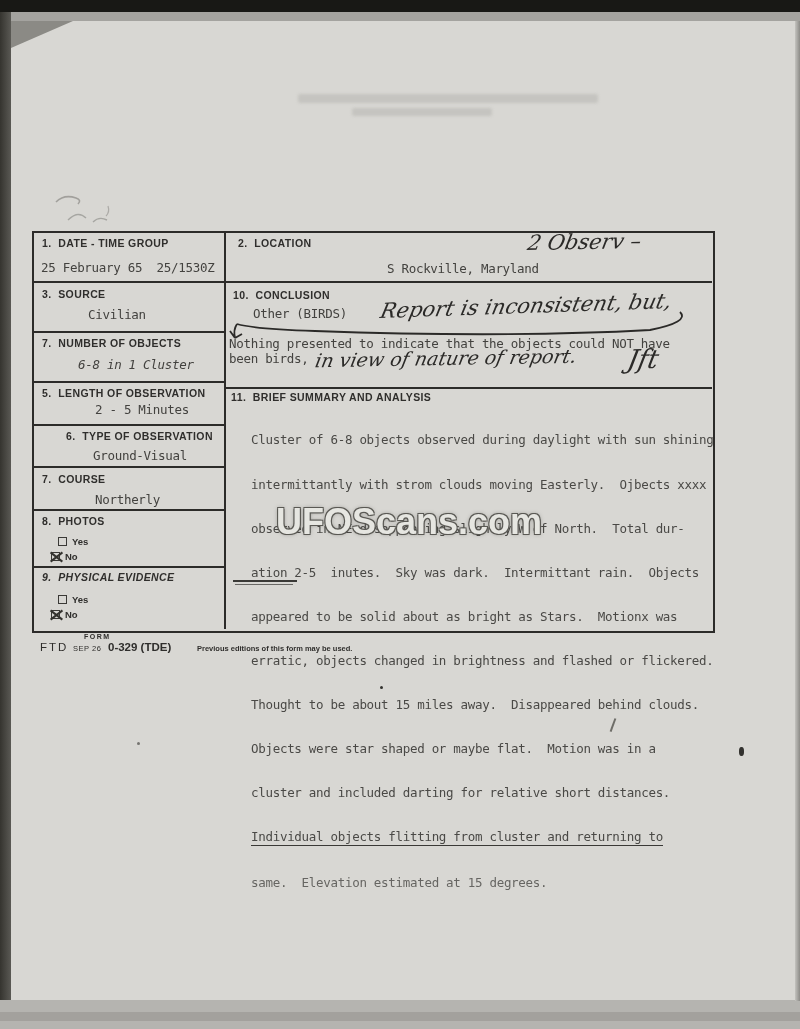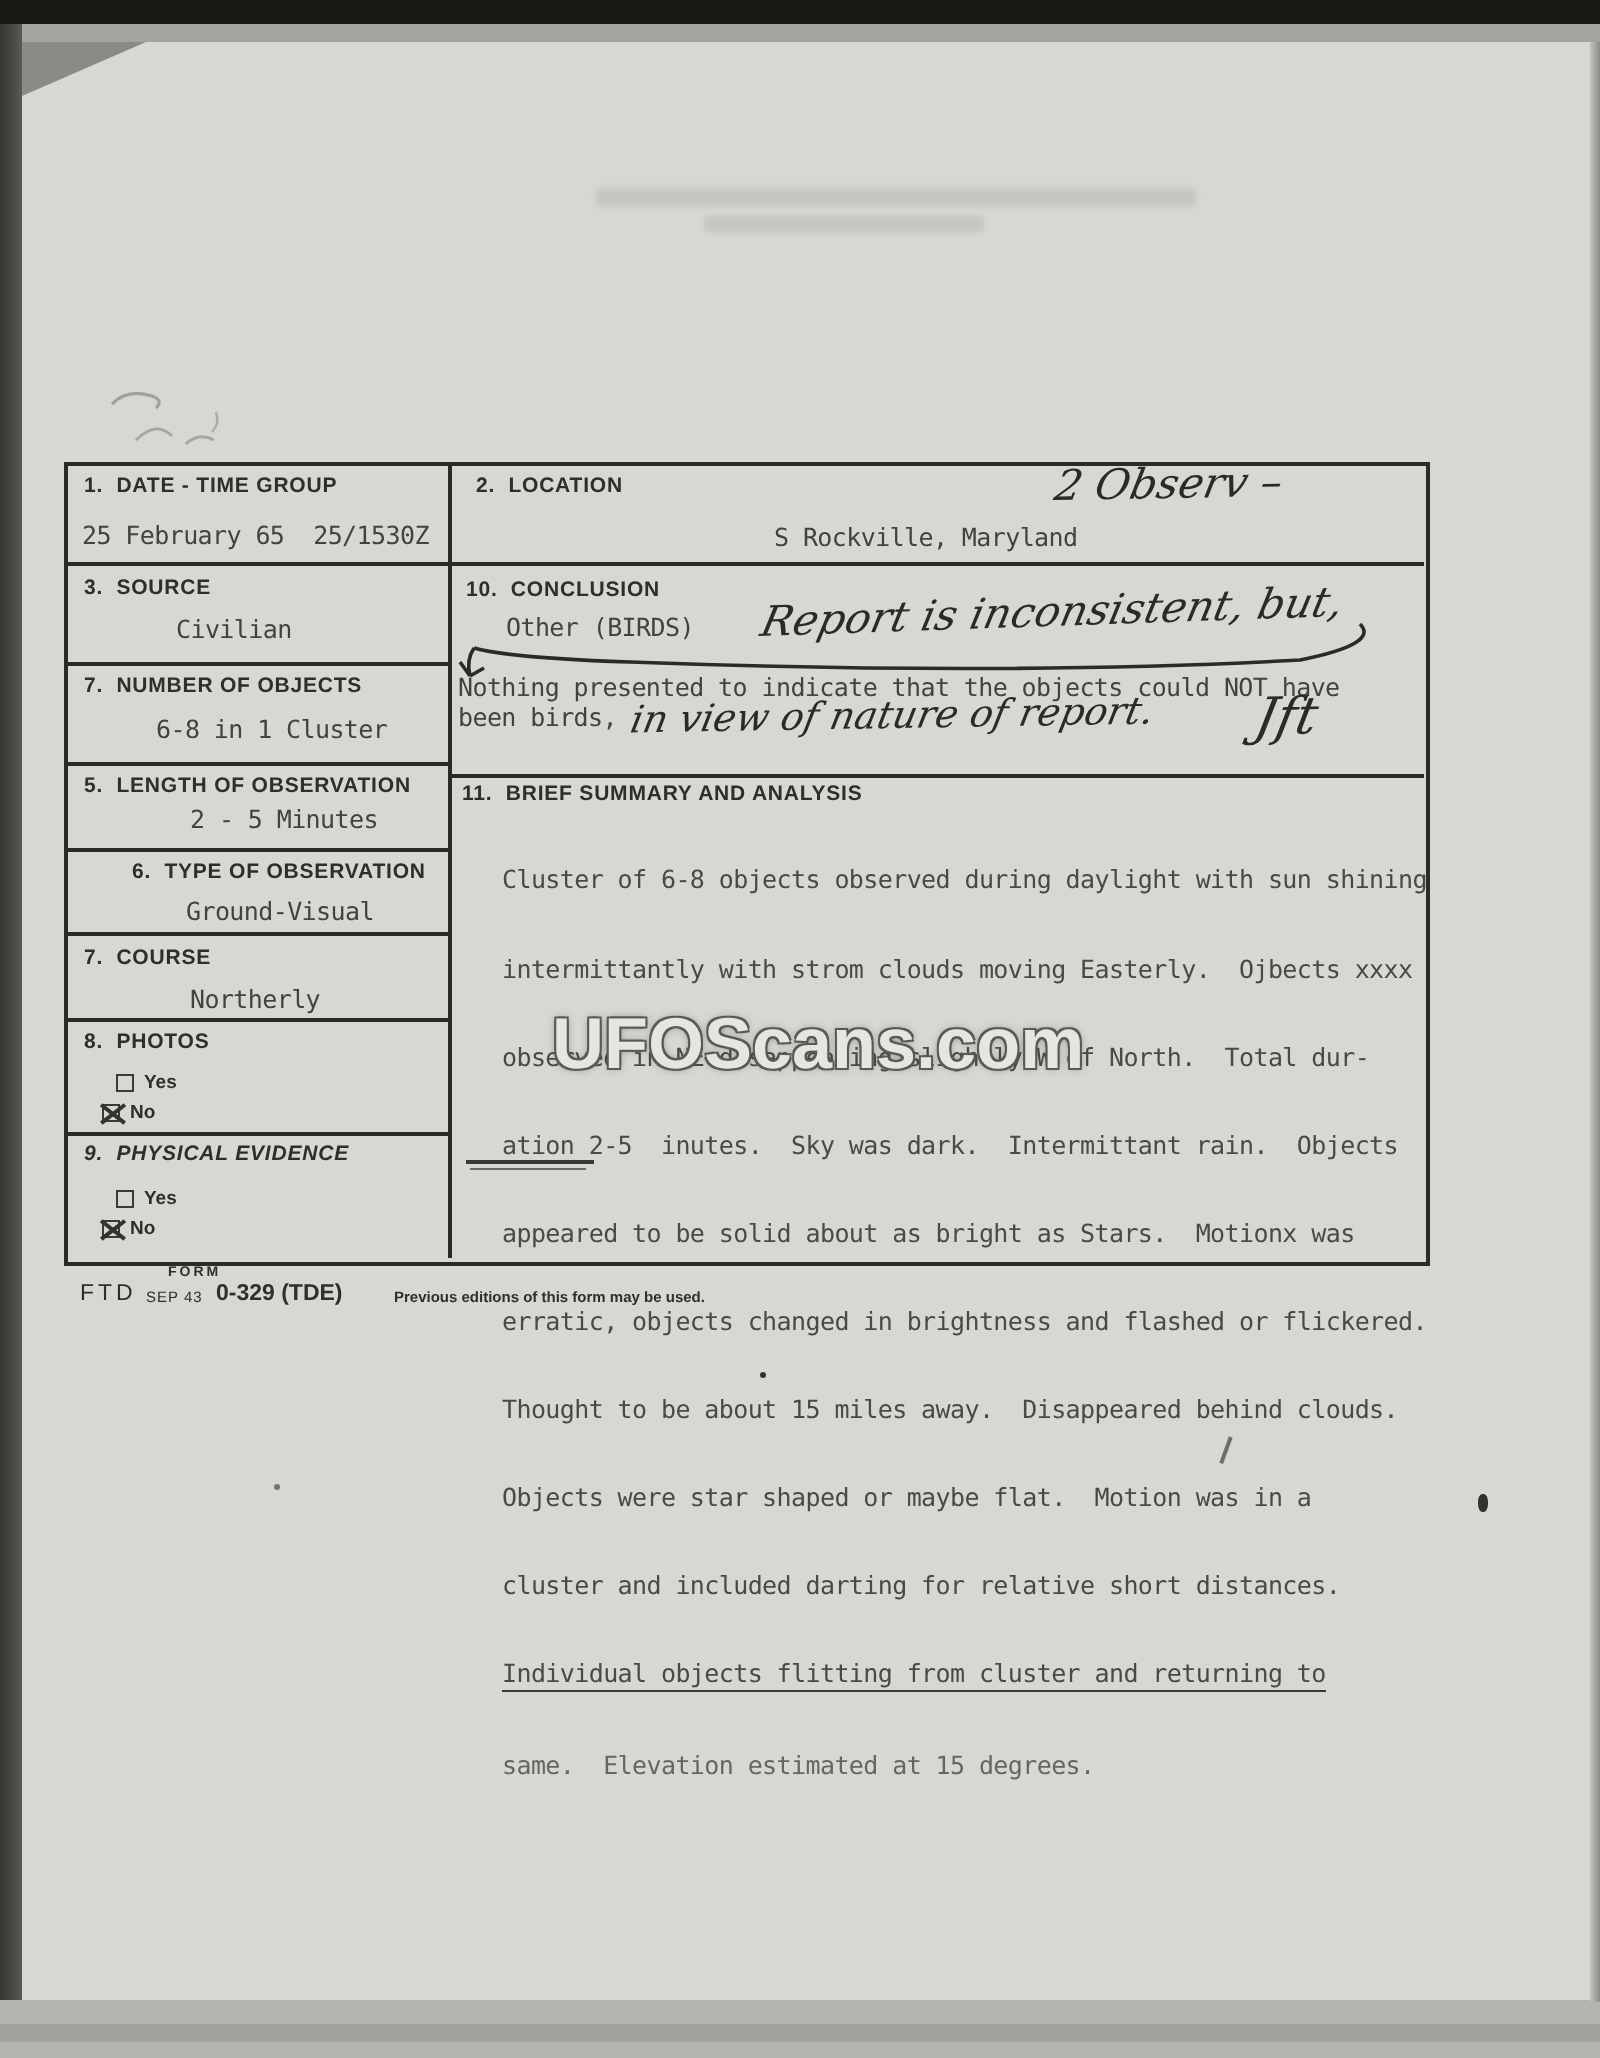--- a/index.html
+++ b/index.html
@@ -126,21 +126,21 @@
   <div class="tvalue" style="left:229px;top:351px;">been birds,</div>
   <div class="hand" style="left:316px;top:347px;font-size:19px;">in view of nature of report.</div>
   <div class="hand" style="left:628px;top:344px;font-size:26px;z-index:6;">Jft</div>
 
   <svg class="overlay" width="500" height="60" style="left:225px;top:300px;">
     <path d="M455 12 q10 10 -30 18 Q 280 38 90 31 Q 30 29 12 24" stroke="#2b2a28" stroke-width="1.8" fill="none"></path>
     <path d="M12 24 q-4 6 -2 14 M10 38 l-5 -7 M10 38 l7 -4" stroke="#2b2a28" stroke-width="1.8" fill="none"></path>
   </svg>
 
   <div class="flabel" style="left:42px;top:337px;">7.  NUMBER OF OBJECTS</div>
-  <div class="tvalue" style="left:78px;top:357px;">6-8 in 1 Cluster</div>
+  <div class="tvalue" style="left:78px;top:357px;font-style:italic;">6-8 in 1 Cluster</div>
 
   <div class="flabel" style="left:42px;top:387px;">5.  LENGTH OF OBSERVATION</div>
   <div class="tvalue" style="left:95px;top:402px;">2 - 5 Minutes</div>
 
   <div class="flabel" style="left:231px;top:391px;">11.  BRIEF SUMMARY AND ANALYSIS</div>
   <div class="summary">
     <div>Cluster of 6-8 objects observed during daylight with sun shining</div>
     <div>intermittantly with strom clouds moving Easterly.  Ojbects xxxx</div>
     <div>observed in NE disappearing slightly W of North.  Total dur-</div>
     <div>ation 2-5  inutes.  Sky was dark.  Intermittant rain.  Objects</div>
@@ -178,17 +178,17 @@
   </div>
   <div class="cbrow" style="left:51px;top:609px;">
     <span class="cb checked"></span>
     <span class="cblabel">No</span>
   </div>
 
   <div class="watermark">UFOScans.com</div>
 
   <div class="footer-bit" style="left:84px;top:633px;font-size:7px;font-weight:bold;letter-spacing:1.5px;">FORM</div>
   <div class="footer-bit" style="left:40px;top:641px;font-size:11.5px;letter-spacing:2px;">FTD</div>
-  <div class="footer-bit" style="left:73px;top:644px;font-size:7.5px;letter-spacing:.5px;">SEP 43</div>
+  <div class="footer-bit" style="left:73px;top:644px;font-size:7.5px;letter-spacing:.5px;">SEP 26</div>
   <div class="footer-bit" style="left:108px;top:641px;font-size:11.5px;font-weight:bold;">0-329 (TDE)</div>
   <div class="footer-bit" style="left:197px;top:644px;font-size:7.5px;font-weight:bold;">Previous editions of this form may be used.</div>
 
 </div>
 
 </body></html>

